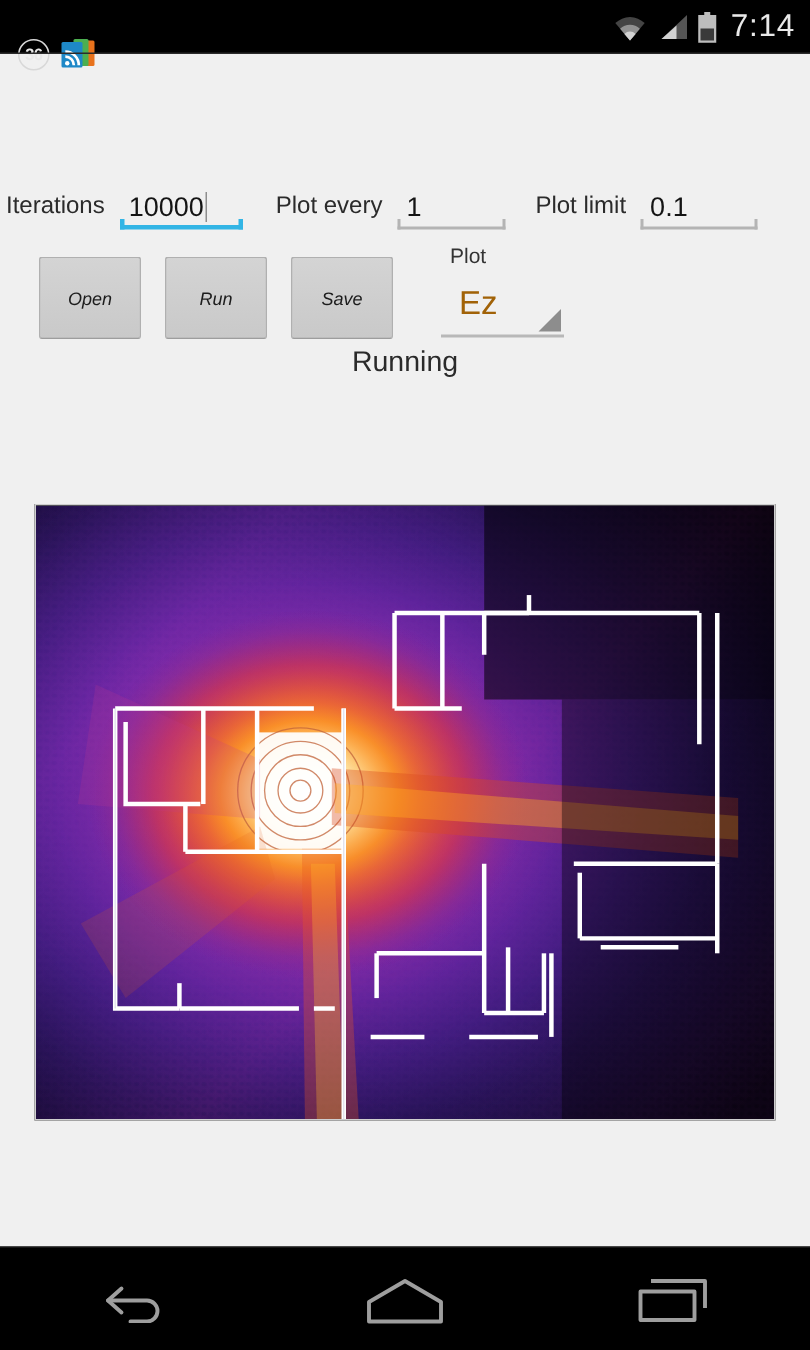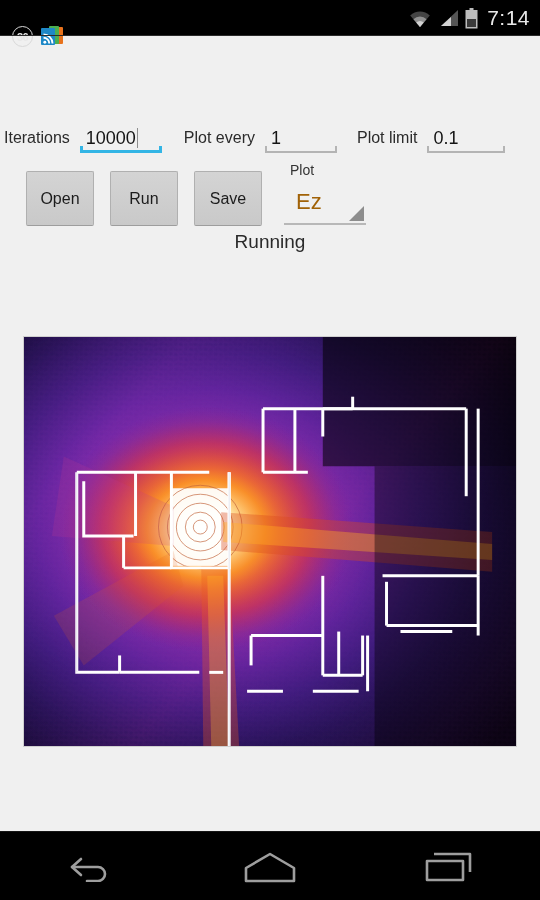--- a/index.html
+++ b/index.html
@@ -96,23 +96,23 @@
   .gap-b{width:20px;}
 
   
   .btn-row{position:absolute;left:0;top:68px;width:540px;height:58px;padding-left:26px;box-sizing:border-box;
            display:flex;align-items:flex-start;}
   .btn{
     width:68px;height:55px;margin-right:16px;
     background:linear-gradient(#d4d4d4,#c9c9c9);
     border:1px solid #b0b0b0;border-bottom-color:#9d9d9d;border-radius:2px;
     display:flex;align-items:center;justify-content:center;
-    font-size:16px;color:#1c1c1c;box-sizing:border-box;
-  }
-  .spinner-wrap{position:relative;width:84px;height:58px;margin-left:6px;}
+    font-size:12px;color:#1c1c1c;box-sizing:border-box;font-style:italic;
+  }
+  .spinner-wrap{position:relative;width:84px;height:58px;margin-left:16px;}
   .spinner-label{position:absolute;left:6px;top:-9px;font-size:14px;color:#333;}
   .spinner{
     position:absolute;left:0;top:16px;width:82px;height:38px;
     box-sizing:border-box;border-bottom:2px solid #b8b8b8;
   }
   .spinner .sval{position:absolute;left:12px;top:2px;font-size:22px;color:#a16207;}
   .spinner .tri{
     position:absolute;right:2px;bottom:2px;width:0;height:0;
     border-left:15px solid transparent;border-bottom:15px solid #8d8d8d;
   }

